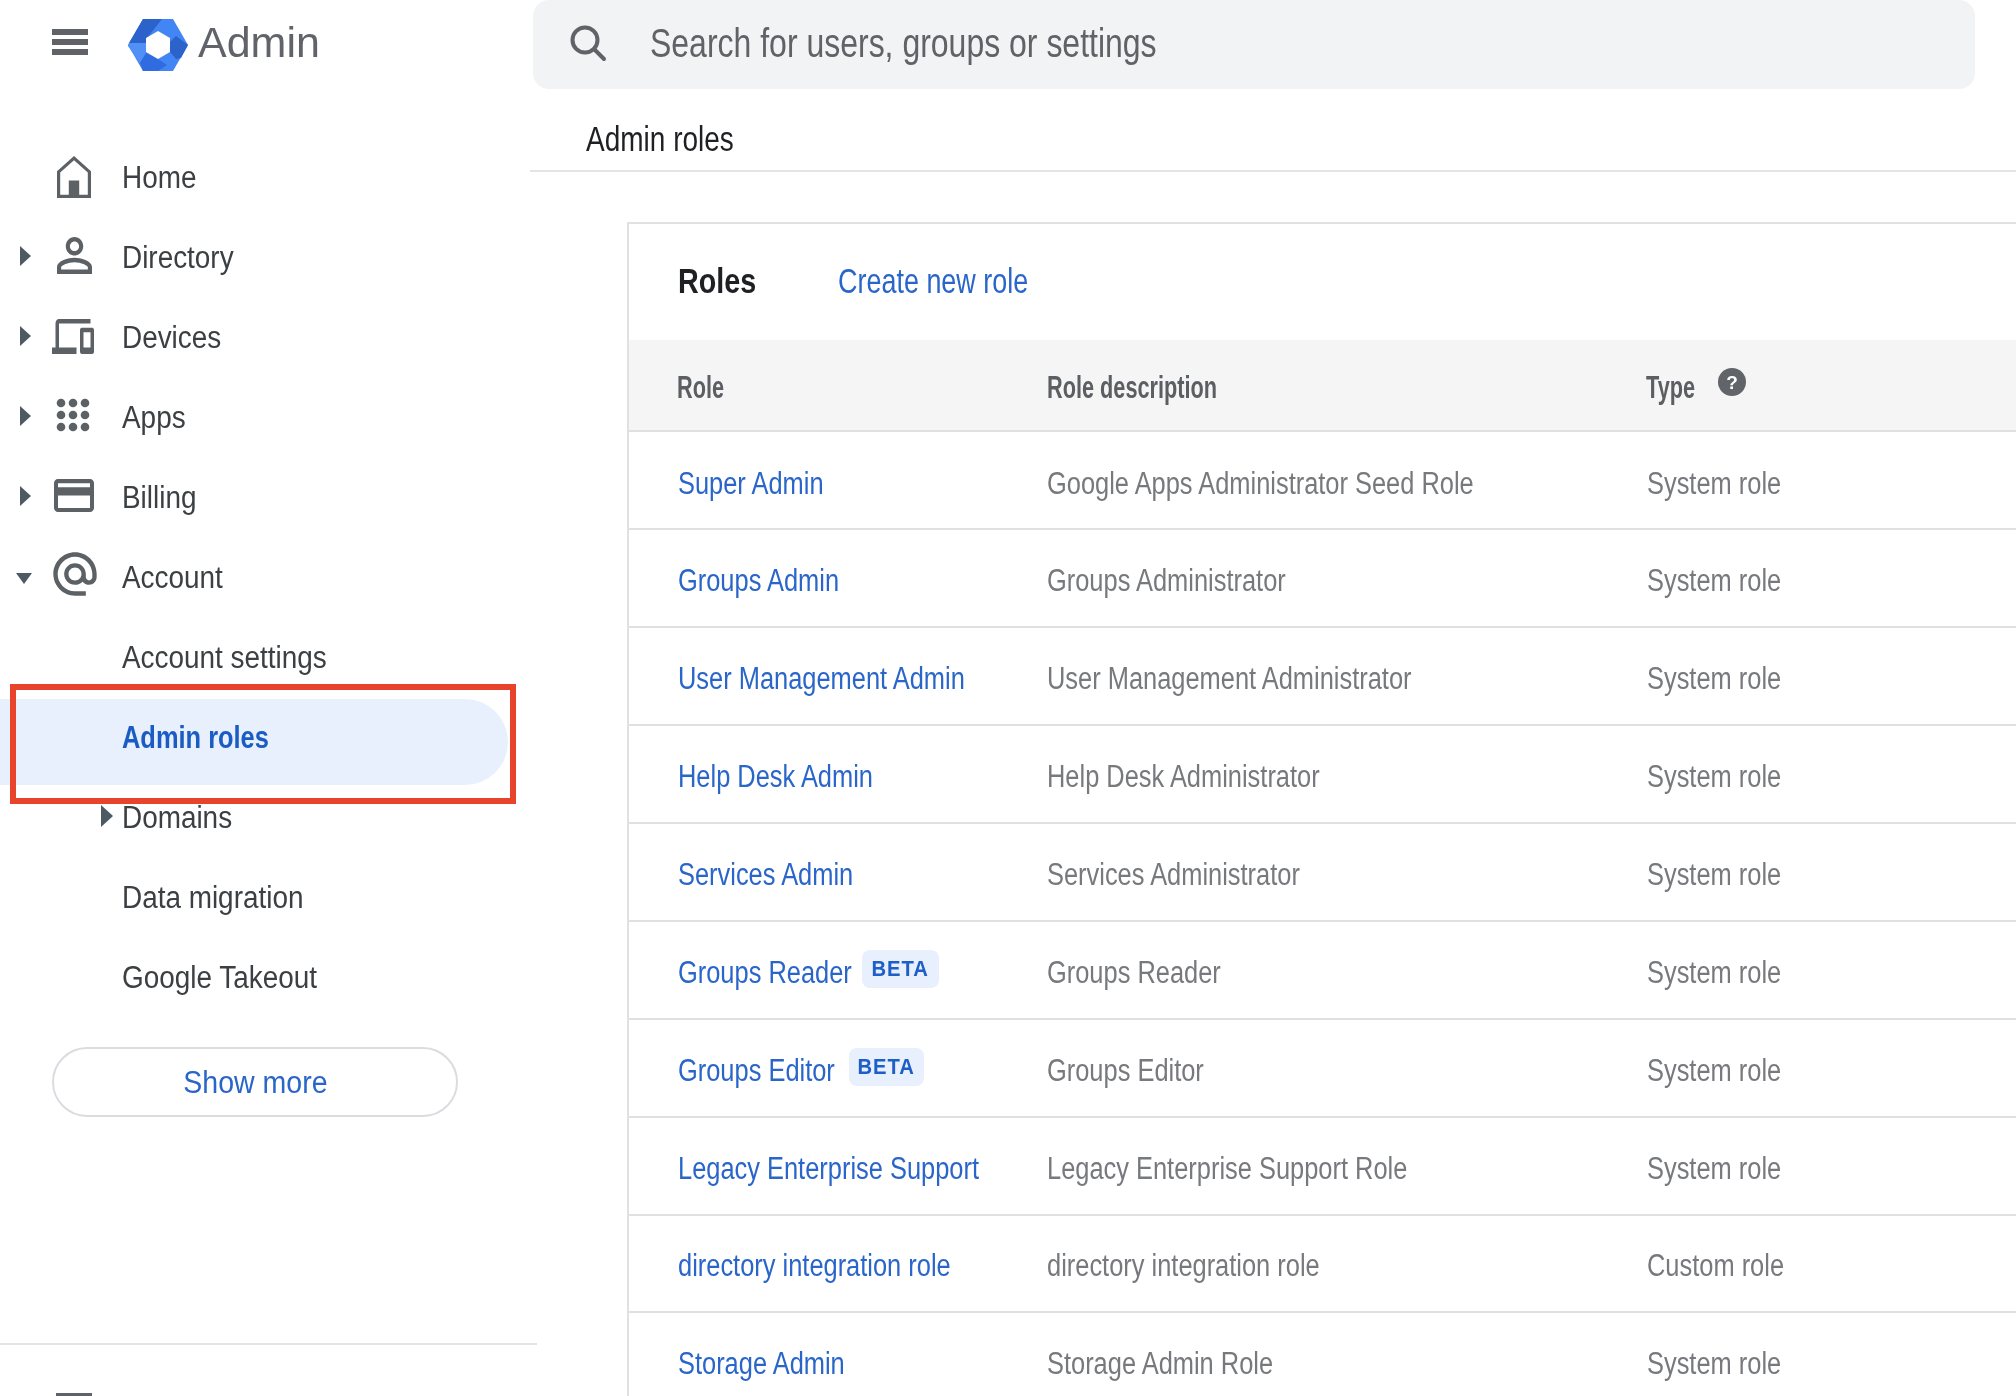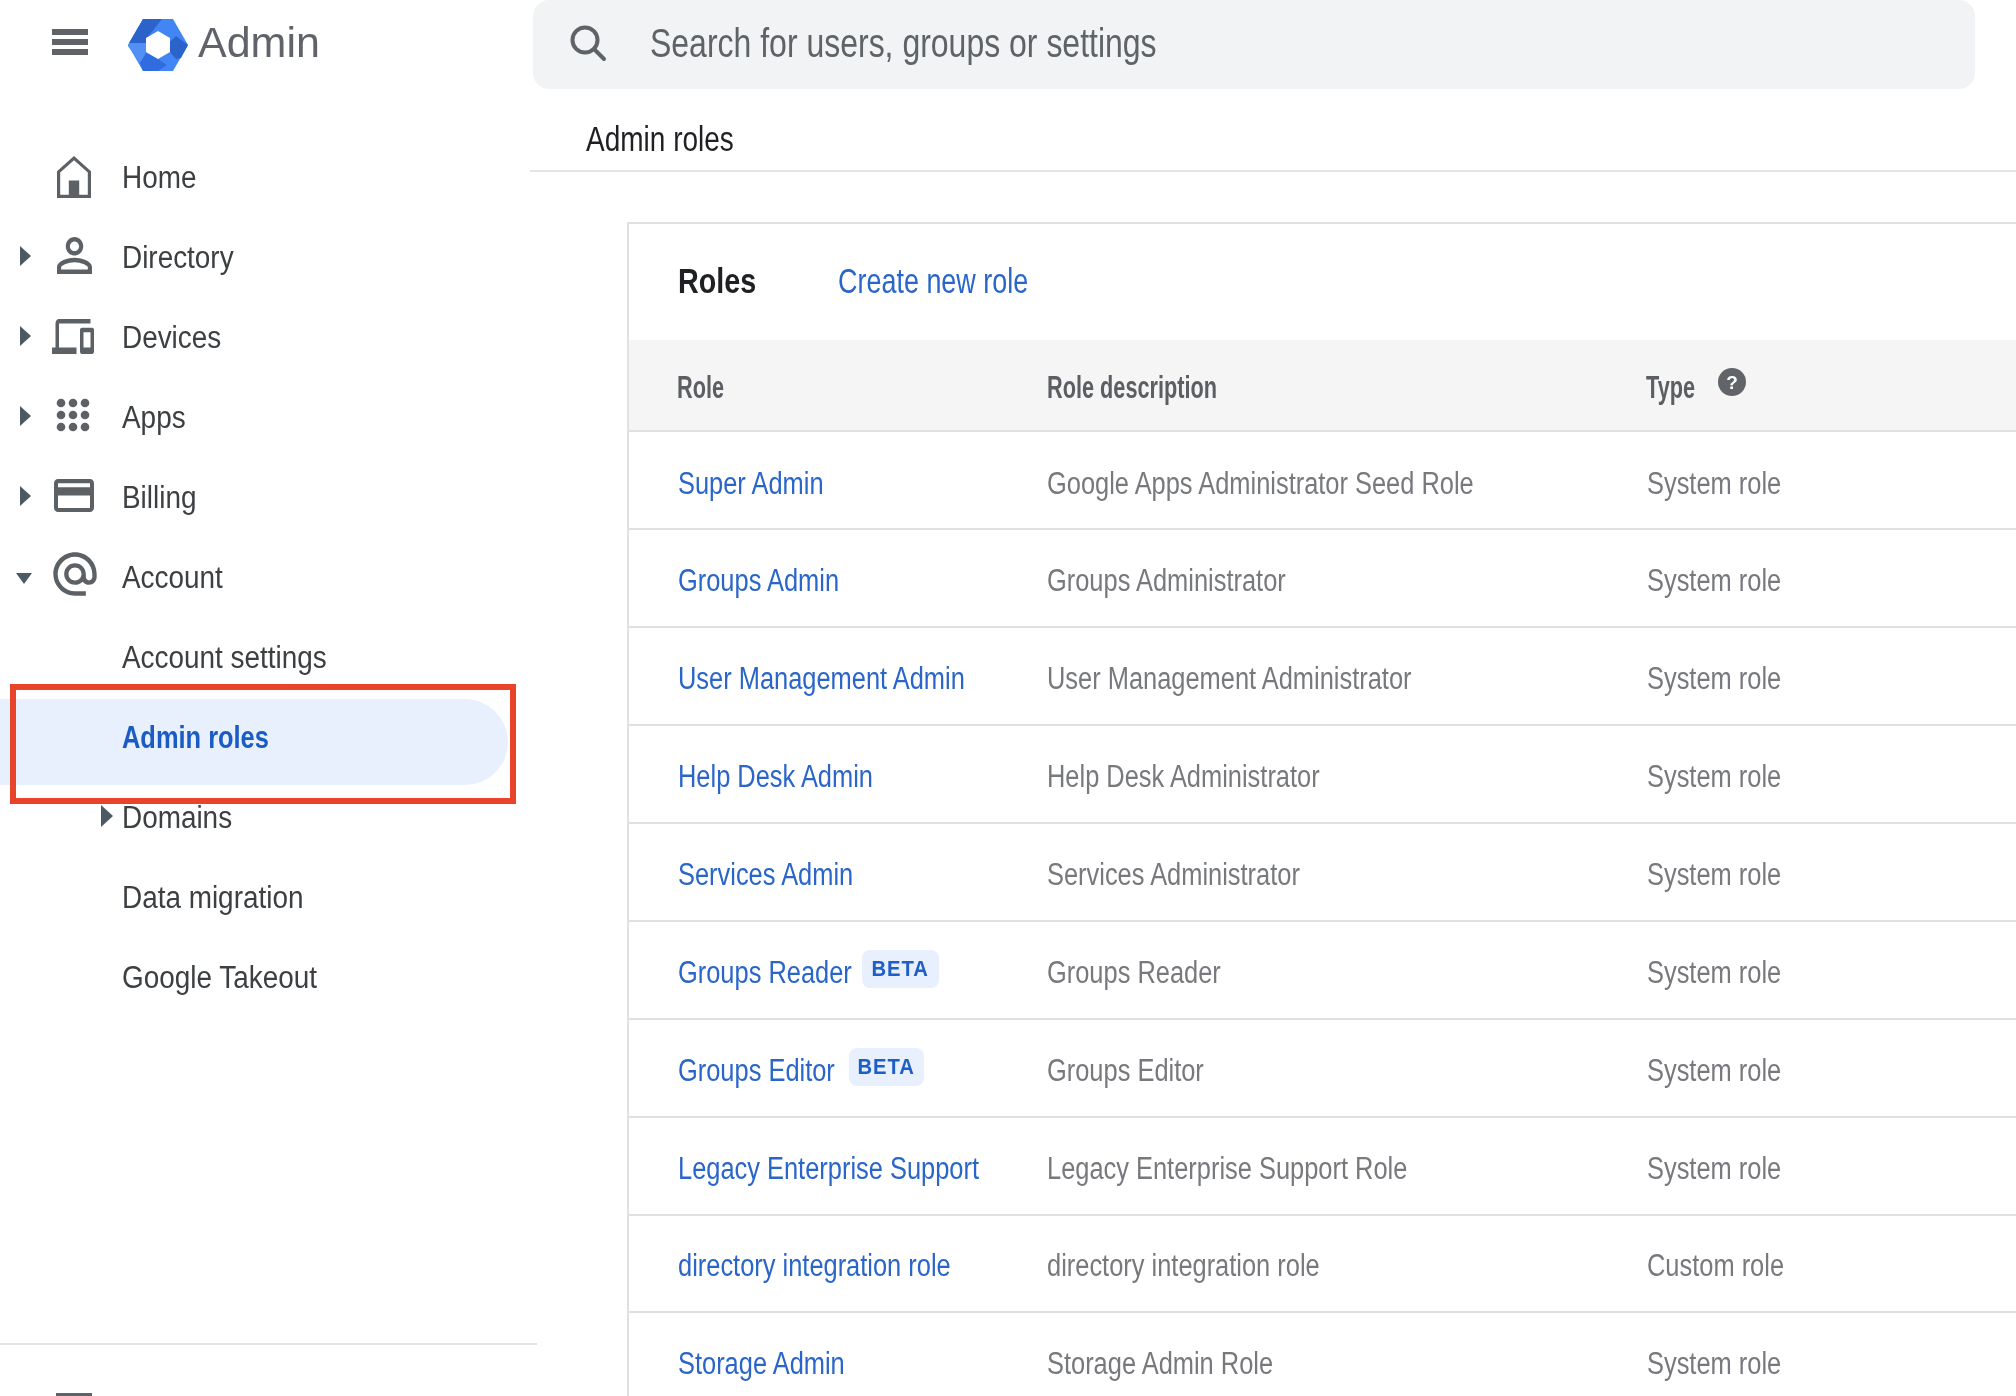--- a/index.html
+++ b/index.html
@@ -91,20 +91,23 @@
   <div class="abs" style="left:0px;top:699px;width:508px;height:86px;background:#e8f0fe;border-radius:0 43px 43px 0;"></div>
   <div class="abs" style="left:122px;top:722px;font-size:31px;font-weight:bold;color:#1b5bc4;transform:scaleX(0.82);">Admin roles</div>
   <div class="abs" style="left:10px;top:684px;width:506px;height:120px;border:6px solid #e8442c;"></div>
 
   <div class="abs tri-r" style="left:101px;top:805px;border-left-width:12px;border-top-width:11px;border-bottom-width:11px;"></div>
   <div class="abs navtxt" style="left:122px;top:802px;">Domains</div>
 
   <div class="abs navtxt" style="left:122px;top:882px;">Data migration</div>
   <div class="abs navtxt" style="left:122px;top:962px;">Google Takeout</div>
 
+  <div class="abs" style="left:52px;top:1047px;width:406px;height:70px;border:2px solid #dadce0;border-radius:35px;display:flex;align-items:center;justify-content:center;">
+    <span style="display:inline-block;font-size:31px;color:#2a66c9;transform:scaleX(0.92);">Show more</span>
+  </div>
 
   <div class="abs" style="left:0px;top:1343px;width:537px;height:2px;background:#e4e4e4;"></div>
   <div class="abs" style="left:56px;top:1393px;width:36px;height:3px;background:#5f6368;"></div>
 
   <div class="abs" style="left:627px;top:222px;width:1400px;height:1200px;border:2px solid #dfe1e5;background:#fff;"></div>
 
   <div class="abs" style="left:678px;top:263px;font-size:35px;font-weight:bold;color:#1f2023;transform:scaleX(0.82);">Roles</div>
   <div class="abs" style="left:838px;top:263px;font-size:35px;color:#2a66c9;transform:scaleX(0.77);">Create new role</div>
 
   <div class="abs" style="left:629px;top:340px;width:1387px;height:90px;background:#f5f5f5;"></div>

